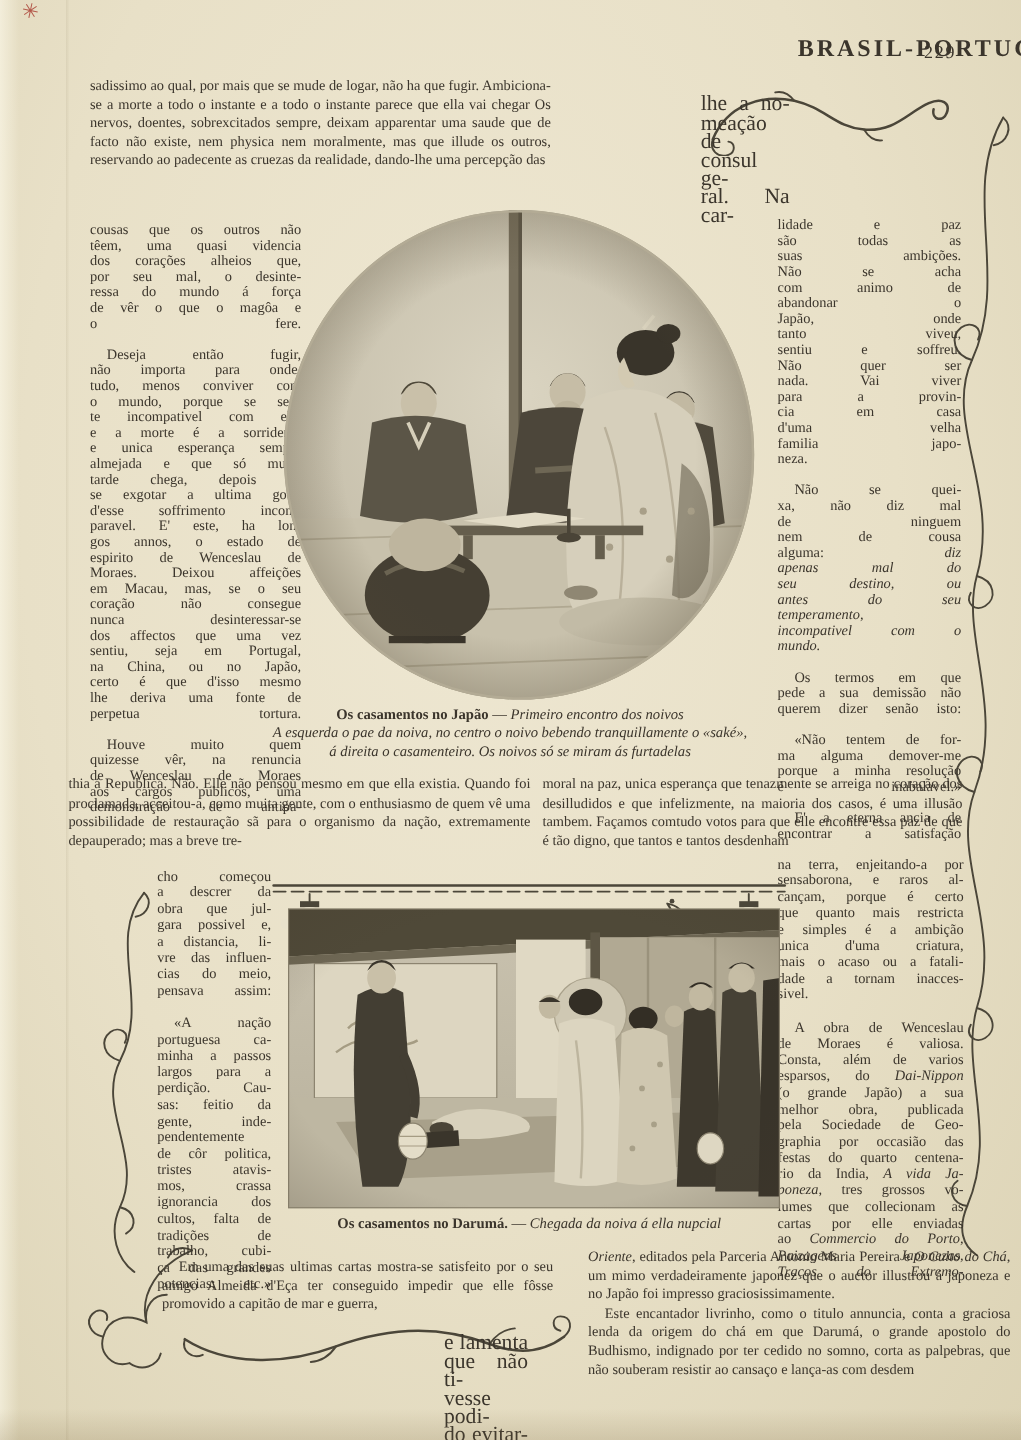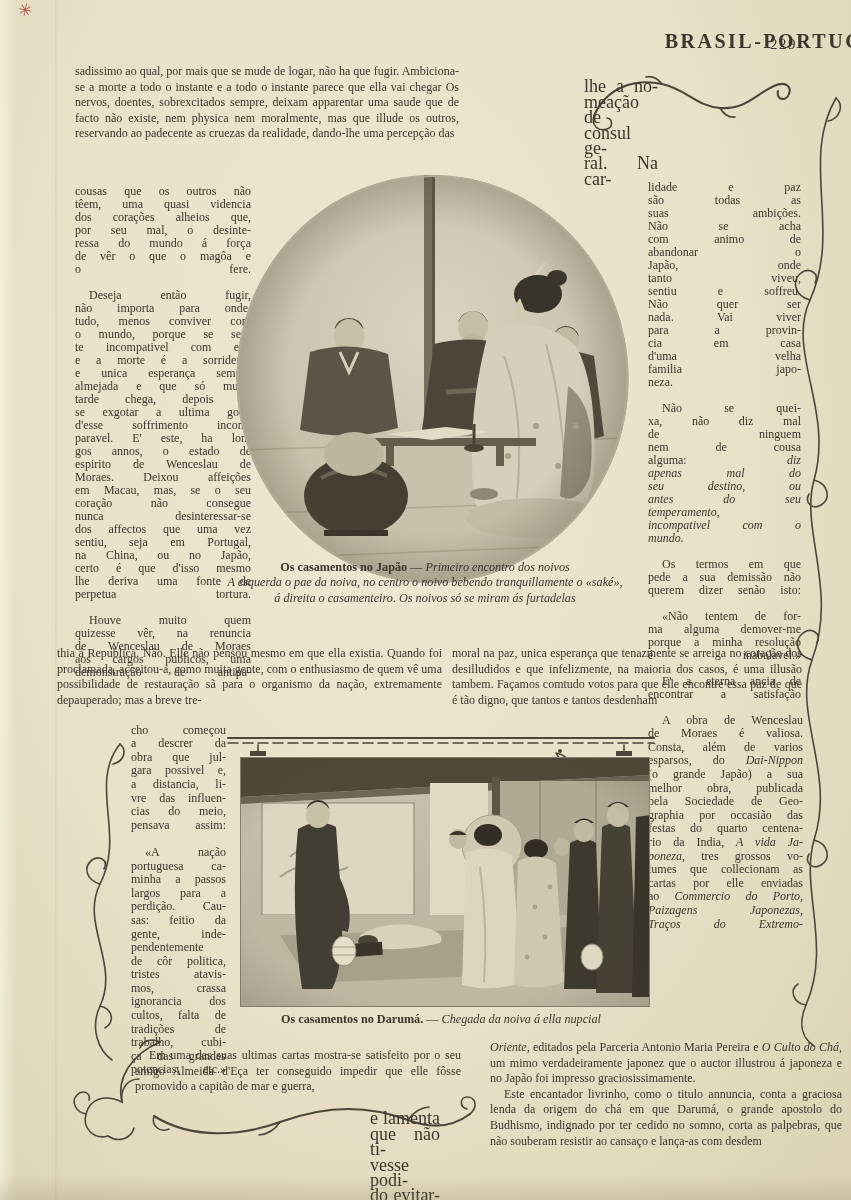--- a/index.html
+++ b/index.html
@@ -237,21 +237,21 @@
         <path d="M85,304 q32,-18 66,-2" stroke="#6b6452" stroke-width="4" fill="none"></path>
         <ellipse cx="118" cy="280" rx="30" ry="22" fill="#beb59e"></ellipse>
         <rect x="88" y="356" width="64" height="6" fill="#38332a"></rect>
         <ellipse cx="248" cy="320" rx="14" ry="6" fill="#8f8773"></ellipse>
         <rect width="393" height="410" fill="url(#gvig)"></rect>
       </g>
       <ellipse cx="196.5" cy="205" rx="195" ry="203" fill="none" stroke="#b3ab95" stroke-width="2"></ellipse>
     </svg>
   </figure>
 
-  <div class="cap" style="left:170px;top:560px;width:510px;">
+  <div class="cap" style="left:170px;top:588px;width:510px;">
     <div><span class="b">Os casamentos no Japão</span><span> — </span><span class="it">Primeiro encontro dos noivos</span></div>
     <div class="it">A esquerda o pae da noiva, no centro o noivo bebendo tranquillamente o «saké»,</div>
     <div class="it">á direita o casamenteiro. Os noivos só se miram ás furtadelas</div>
   </div>
 
   <div class="tb w" style="left:57px;top:646px;width:385px;">
     <p>thia á Republica. Não. Elle não pensou mesmo em que ella existia. Quando foi proclamada, acceitou-a, como muita gente, com o enthusiasmo de quem vê uma possibilidade de restauração sã para o organismo da nação, extremamente depauperado; mas a breve tre-</p>
   </div>
 
   <div class="tb w" style="left:452px;top:646px;width:350px;">
@@ -280,20 +280,29 @@
 mos, crassa
 ignorancia dos
 cultos, falta de
 tradições de
 trabalho, cubi-
 ça das grandes
 potencias; etc.»</p>
   </div>
 
   <div class="tb n n25" style="left:648px;top:700px;width:155px;">
+    <p>na terra, enjeitando-a por
+sensaborona, e raros al-
+cançam, porque é certo
+que quanto mais restricta
+e simples é a ambição
+unica d'uma criatura,
+mais o acaso ou a fatali-
+dade a tornam inacces-
+sivel.</p>
     <p class="ind"><span>A obra de Wenceslau
 de Moraes é valiosa.
 Consta, além de varios
 esparsos, do </span><span class="it">Dai-Nippon</span><span>
 (o grande Japão) a sua
 melhor obra, publicada
 pela Sociedade de Geo-
 graphia por occasião das
 festas do quarto centena-
 rio da India, </span><span class="it">A vida Ja-

